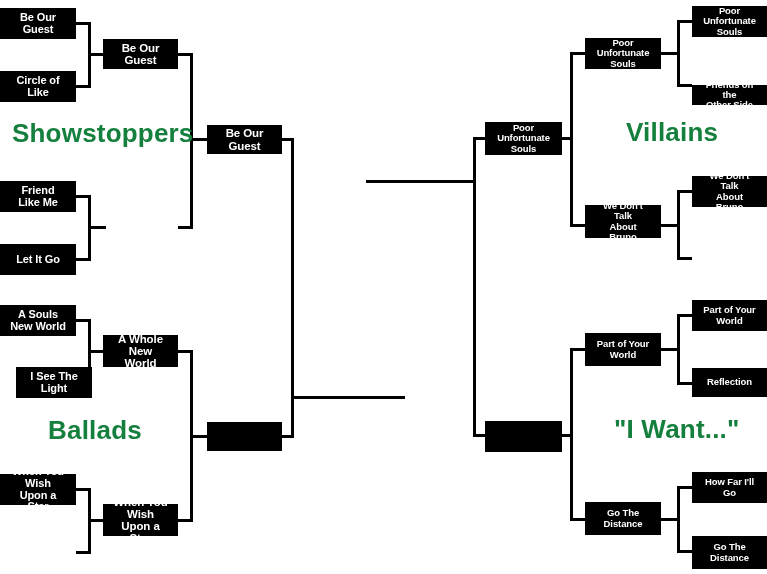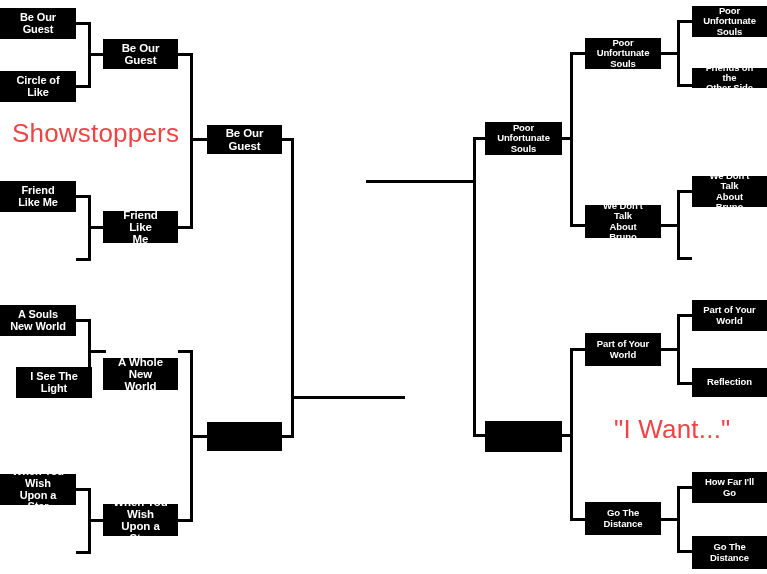--- a/index.html
+++ b/index.html
@@ -34,50 +34,49 @@
   .empty{color:transparent;}
 
   
   .ln{position:absolute;background:#000000;z-index:1;}
   .h{height:3px;}
   .v{width:3px;}
 
   
   .region{
     position:absolute;
-    color:#ef4444;
-    font-weight:400;
+    color:#15803d;
+    font-weight:700;
     letter-spacing:0.2px;
     white-space:nowrap;
     z-index:2;
   }
   .region-lg{font-size:26px;}
 </style>
 </head>
 <body>
 
 <div id="bracket">
 
   <div class="box r1" style="left:0px;top:8px;width:76px;height:31px;">Be Our Guest</div>
   <div class="box r1" style="left:0px;top:71px;width:76px;height:31px;">Circle of Like</div>
   <div class="box r1" style="left:0px;top:181px;width:76px;height:31px;">Friend Like Me</div>
+  <div class="box r1" style="left:0px;top:244px;width:76px;height:31px;">Let It Go</div>
 
   <div class="ln h" style="left:76px;top:22px;width:15px;"></div>
   <div class="ln h" style="left:76px;top:85px;width:15px;"></div>
   <div class="ln v" style="left:88px;top:22px;height:66px;"></div>
   <div class="ln h" style="left:88px;top:53px;width:18px;"></div>
 
   <div class="ln h" style="left:76px;top:195px;width:15px;"></div>
   <div class="ln h" style="left:76px;top:258px;width:15px;"></div>
   <div class="ln v" style="left:88px;top:195px;height:66px;"></div>
   <div class="ln h" style="left:88px;top:226px;width:18px;"></div>
 
   <div class="box r2" style="left:103px;top:39px;width:75px;height:30px;">Be Our Guest</div>
-  <div class="box r2" style="left:103px;top:211px;width:75px;height:32px;">Friend Like
-Me</div>
 
   <div class="ln h" style="left:178px;top:53px;width:15px;"></div>
   <div class="ln h" style="left:178px;top:226px;width:15px;"></div>
   <div class="ln v" style="left:190px;top:53px;height:176px;"></div>
   <div class="ln h" style="left:190px;top:138px;width:20px;"></div>
 
   <div class="box r2" style="left:207px;top:125px;width:75px;height:29px;">Be Our Guest</div>
 
   <div class="region region-lg" style="left:12px;top:118px;">Showstoppers</div>
 
@@ -90,42 +89,43 @@
   <div class="ln h" style="left:76px;top:319px;width:15px;"></div>
   <div class="ln h" style="left:76px;top:381px;width:15px;"></div>
   <div class="ln v" style="left:88px;top:319px;height:65px;"></div>
   <div class="ln h" style="left:88px;top:350px;width:18px;"></div>
 
   <div class="ln h" style="left:76px;top:488px;width:15px;"></div>
   <div class="ln h" style="left:76px;top:551px;width:15px;"></div>
   <div class="ln v" style="left:88px;top:488px;height:66px;"></div>
   <div class="ln h" style="left:88px;top:519px;width:18px;"></div>
 
-  <div class="box r2" style="left:103px;top:335px;width:75px;height:32px;margin-top:23px;">A Whole New
+  <div class="box r2" style="left:103px;top:335px;width:75px;height:32px;">A Whole New
 World</div>
   <div class="box r2" style="left:103px;top:504px;width:75px;height:32px;">When You Wish
 Upon a Star</div>
 
   <div class="ln h" style="left:178px;top:350px;width:15px;"></div>
   <div class="ln h" style="left:178px;top:519px;width:15px;"></div>
   <div class="ln v" style="left:190px;top:350px;height:172px;"></div>
   <div class="ln h" style="left:190px;top:435px;width:20px;"></div>
 
   <div class="box r2 empty" style="left:207px;top:422px;width:75px;height:29px;"></div>
 
+  <div class="region region-lg" style="left:48px;top:415px;">Ballads</div>
 
   <div class="ln h" style="left:282px;top:138px;width:12px;"></div>
   <div class="ln h" style="left:282px;top:435px;width:12px;"></div>
   <div class="ln v" style="left:291px;top:138px;height:300px;"></div>
   <div class="ln h" style="left:291px;top:396px;width:114px;"></div>
   <div class="ln h" style="left:366px;top:180px;width:110px;"></div>
 
   <div class="box r3" style="left:692px;top:6px;width:75px;height:31px;">Poor Unfortunate
 Souls</div>
-  <div class="box r3" style="left:692px;top:68px;width:75px;height:20px;">Friends on the
+  <div class="box r3" style="left:692px;top:85px;width:75px;height:20px;">Friends on the
 Other Side</div>
   <div class="box r3" style="left:692px;top:176px;width:75px;height:31px;">We Don't Talk
 About Bruno</div>
 
   <div class="ln h" style="left:677px;top:20px;width:15px;"></div>
   <div class="ln h" style="left:677px;top:84px;width:15px;"></div>
   <div class="ln v" style="left:677px;top:20px;height:67px;"></div>
   <div class="ln h" style="left:660px;top:52px;width:20px;"></div>
 
   <div class="ln h" style="left:677px;top:190px;width:15px;"></div>
@@ -139,20 +139,21 @@
 About Bruno</div>
 
   <div class="ln h" style="left:570px;top:52px;width:15px;"></div>
   <div class="ln h" style="left:570px;top:224px;width:15px;"></div>
   <div class="ln v" style="left:570px;top:52px;height:175px;"></div>
   <div class="ln h" style="left:556px;top:137px;width:17px;"></div>
 
   <div class="box r3" style="left:485px;top:122px;width:77px;height:33px;">Poor Unfortunate
 Souls</div>
 
+  <div class="region region-lg" style="left:626px;top:117px;">Villains</div>
 
   <div class="box r3" style="left:692px;top:300px;width:75px;height:31px;">Part of Your
 World</div>
   <div class="box r3" style="left:692px;top:472px;width:75px;height:31px;">How Far I'll
 Go</div>
   <div class="box r3" style="left:692px;top:368px;width:75px;height:29px;">Reflection</div>
   <div class="box r3" style="left:692px;top:536px;width:75px;height:33px;">Go The
 Distance</div>
 
   <div class="ln h" style="left:677px;top:314px;width:15px;"></div>

